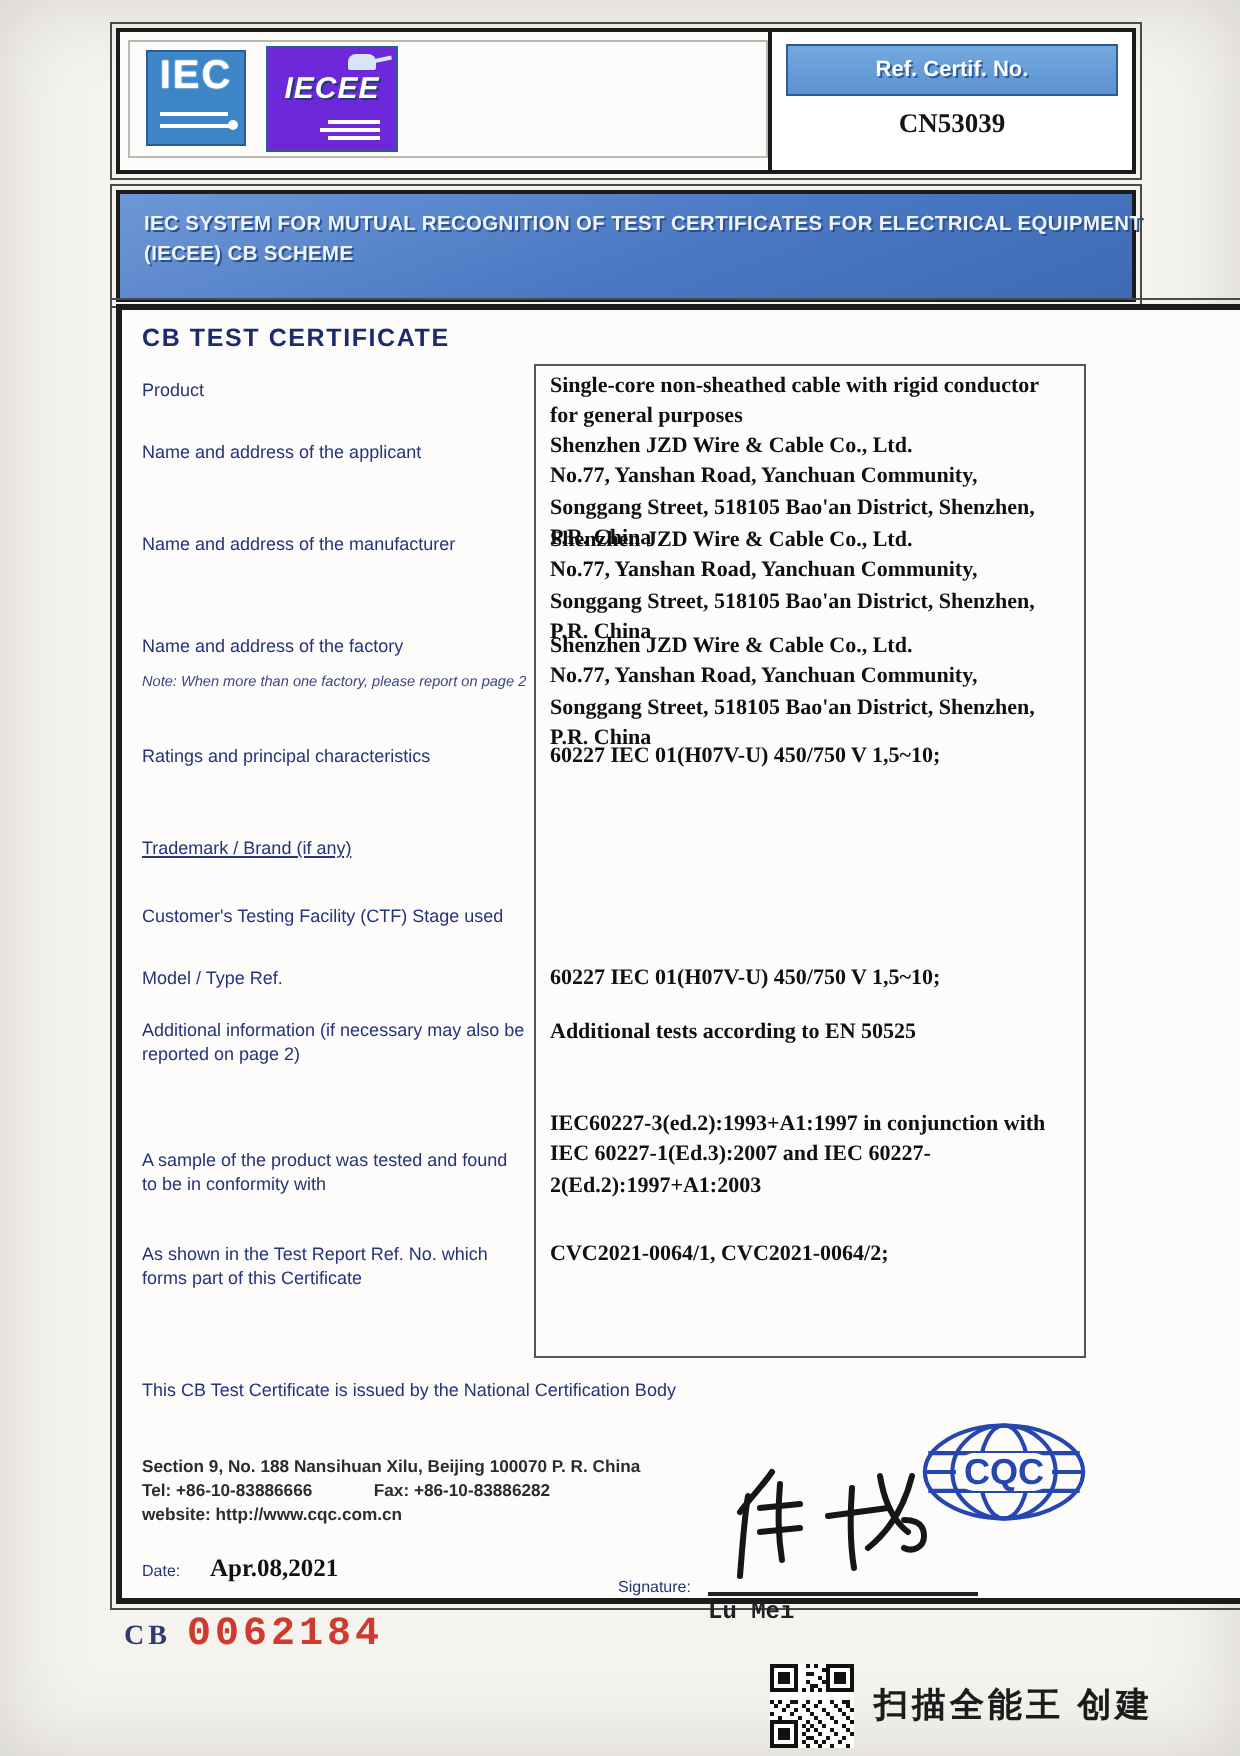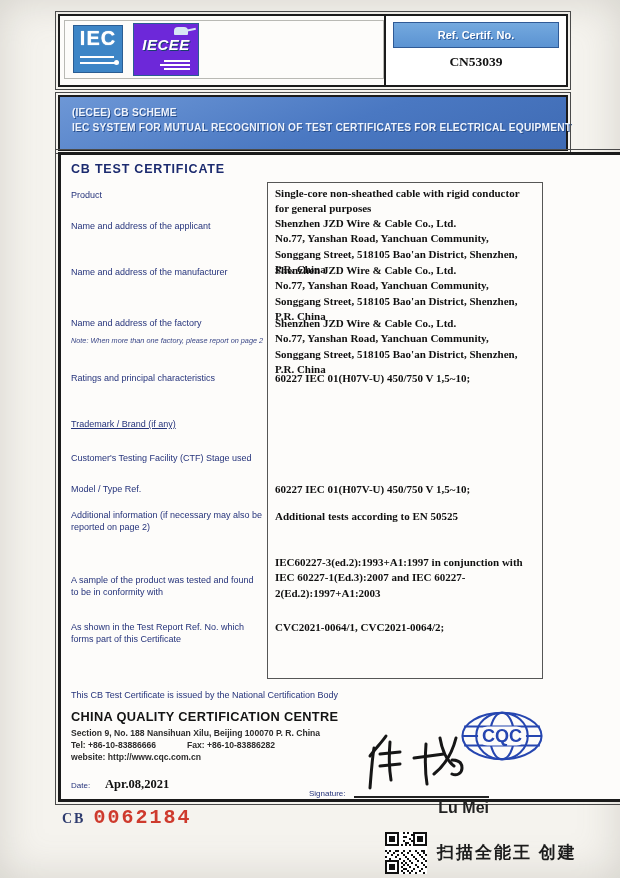--- a/index.html
+++ b/index.html
@@ -112,22 +112,22 @@
   .date-label,.sig-label{
     position:absolute;color:#25337b;font-size:8px;
   }
   .date-value{
     position:absolute;left:44px;top:622px;
     font-family:"Liberation Serif", serif;font-weight:bold;font-size:12.5px;color:#111;
   }
   .sig-hand{position:absolute;left:295px;top:575px;}
   .sig-line{position:absolute;left:293px;top:641px;width:135px;border-top:2px solid #222;}
   .sig-name{
-    position:absolute;left:293px;top:644px;width:135px;text-align:right;
-    font-weight:bold;font-size:16px;color:#222;
+    position:absolute;left:293px;top:644px;width:135px;text-align:left;
+    font-weight:bold;font-size:12px;color:#222;font-family:Liberation Mono, monospace;
   }
   .cqc-logo{position:absolute;left:398px;top:554px;}
   
   .cb-line{position:absolute;left:62px;top:806px;}
   .cb-prefix{
     font-family:"Liberation Serif", serif;font-weight:bold;
     font-size:14px;color:#2e3b6e;margin-right:8px;letter-spacing:2px;
   }
   .cb-number{
     font-family:"Liberation Mono", monospace;font-weight:bold;
@@ -161,22 +161,22 @@
         <span class="iecee-bar" style="top:44px;width:26px;"></span>
       </div>
     </div>
     <div class="ref-box">
       <div class="ref-label">Ref. Certif. No.</div>
       <div class="ref-value">CN53039</div>
     </div>
   </div>
 
   <div class="frame banner">
+    <div class="line">IEC SYSTEM FOR MUTUAL RECOGNITION OF TEST CERTIFICATES FOR ELECTRICAL EQUIPMENT</div>
     <div class="line">(IECEE) CB SCHEME</div>
-    <div class="line">IEC SYSTEM FOR MUTUAL RECOGNITION OF TEST CERTIFICATES FOR ELECTRICAL EQUIPMENT</div>
   </div>
 
   <div class="frame main">
     <div class="cb-title">CB TEST CERTIFICATE</div>
 
     <div class="valbox"></div>
 
     <div class="lbl" style="top:35px;">Product</div>
     <div class="val" style="top:31px;">Single-core non-sheathed cable with rigid conductor for general purposes</div>
 
@@ -209,21 +209,20 @@
     <div class="val" style="top:354px;">Additional tests according to EN 50525</div>
 
     <div class="lbl" style="top:420px;">A sample of the product was tested and found to be in conformity with</div>
     <div class="val" style="top:400px;">IEC60227-3(ed.2):1993+A1:1997 in conjunction with IEC 60227-1(Ed.3):2007 and IEC 60227-2(Ed.2):1997+A1:2003</div>
 
     <div class="lbl" style="top:467px;">As shown in the Test Report Ref. No. which forms part of this Certificate</div>
     <div class="val" style="top:465px;">CVC2021-0064/1, CVC2021-0064/2;</div>
 
     <div class="issued">This CB Test Certificate is issued by the National Certification Body</div>
 
-    <div class="ncb-name">CHINA QUALITY CERTIFICATION CENTRE</div>
     <div class="addr" style="top:573px;">Section 9, No. 188 Nansihuan Xilu, Beijing 100070 P. R. China</div>
     <div class="addr" style="top:585px;">
       <span>Tel: +86-10-83886666</span>
       <span style="display:inline-block;width:26px;"></span>
       <span>Fax: +86-10-83886282</span>
     </div>
     <div class="addr" style="top:597px;">website: http://www.cqc.com.cn</div>
 
     <div class="date-label" style="left:10px;top:626px;">Date:</div>
     <div class="date-value">Apr.08,2021</div>

